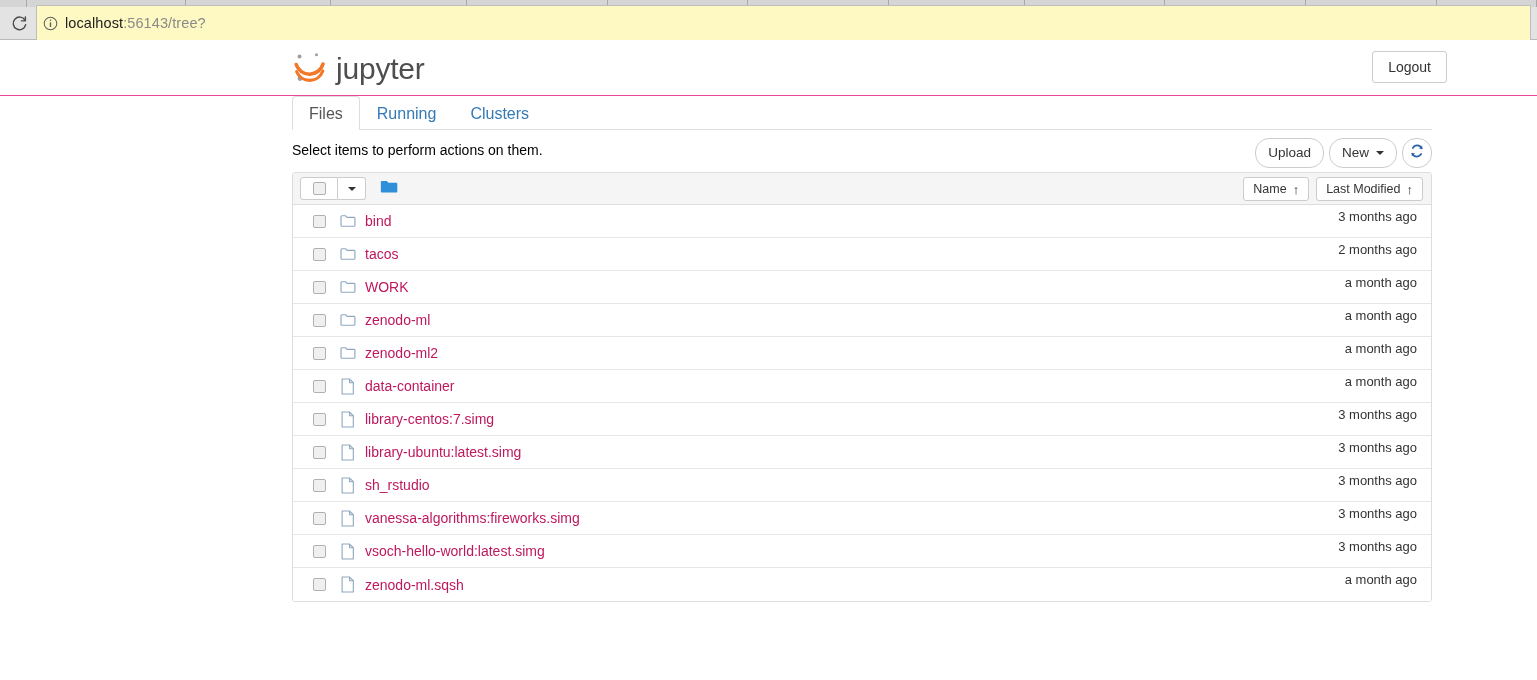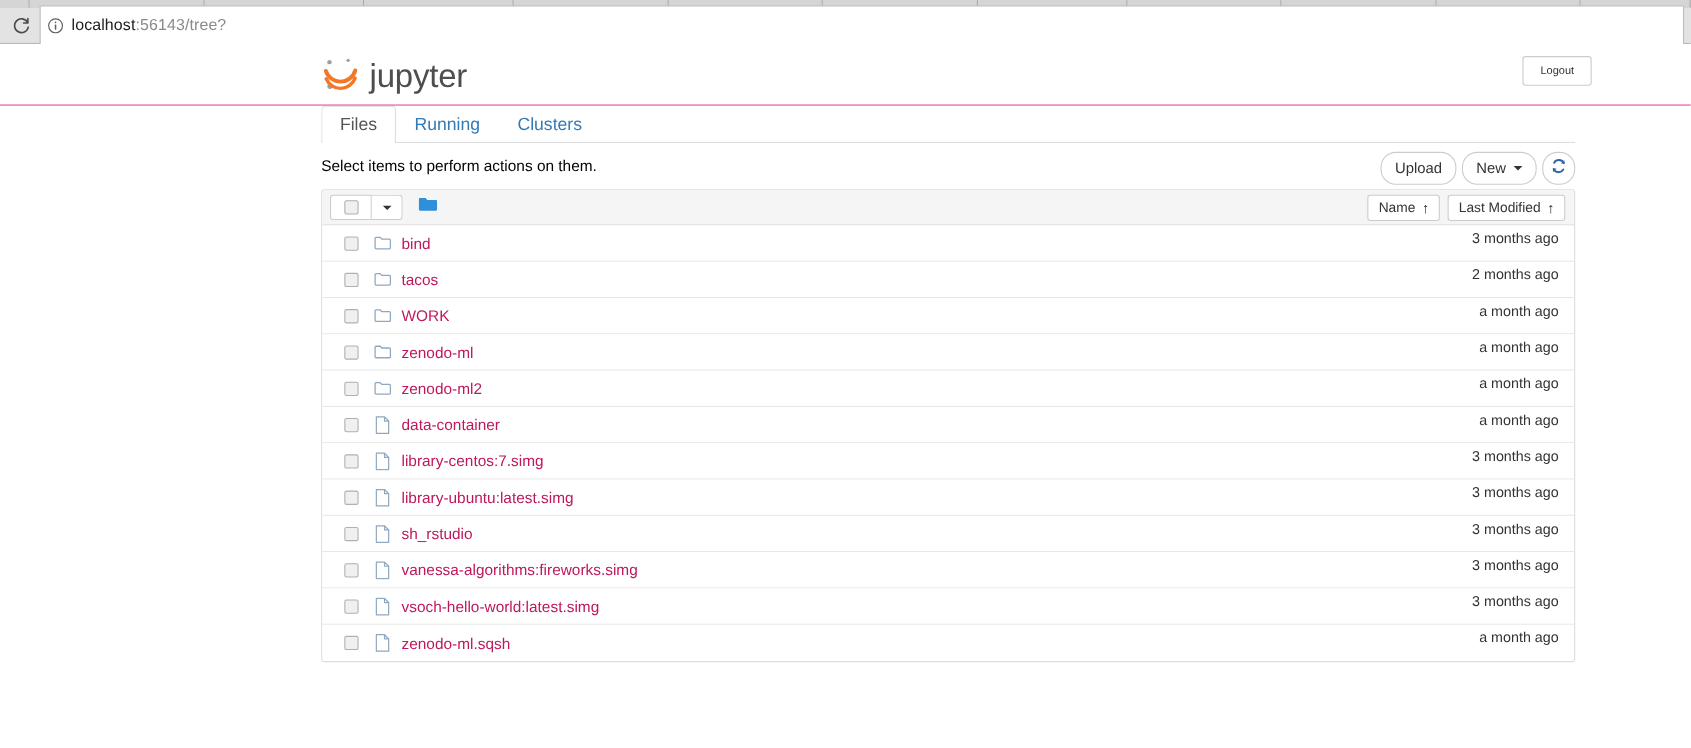--- a/index.html
+++ b/index.html
@@ -42,21 +42,21 @@
     margin-left: 4px;
     display: flex; align-items: center; justify-content: center;
     background: transparent;
     border: none;
     cursor: pointer;
   }
   #url-bar {
     flex: 1;
     height: 36px;
     margin: 0 6px 0 2px;
-    background: #ffffff;
+    background: #fef9c3;
     border: 1px solid #bdbdbd;
     border-radius: 1px;
     display: flex;
     align-items: center;
     padding: 0 6px;
     text-align: right;
   }
   #info-icon { margin-right: 7px; display: flex; align-items: center; }
   #url-text {
     font-size: 14.5px;
@@ -82,21 +82,21 @@
     font-size: 30px;
     color: #4e4e4e;
     font-weight: 400;
     margin-left: 8px;
     letter-spacing: -0.2px;
   }
   #logout-button {
     position: absolute;
     right: 90px; top: 11px;
     padding: 6px 15px;
-    font-size: 10px;
+    font-size: 14px;
     color: #333333;
     background: #ffffff;
     border: 1px solid #cccccc;
     border-radius: 3px;
     cursor: pointer;
     line-height: 1.3;
     font-family: "Liberation Sans", sans-serif;
   }
 
   

